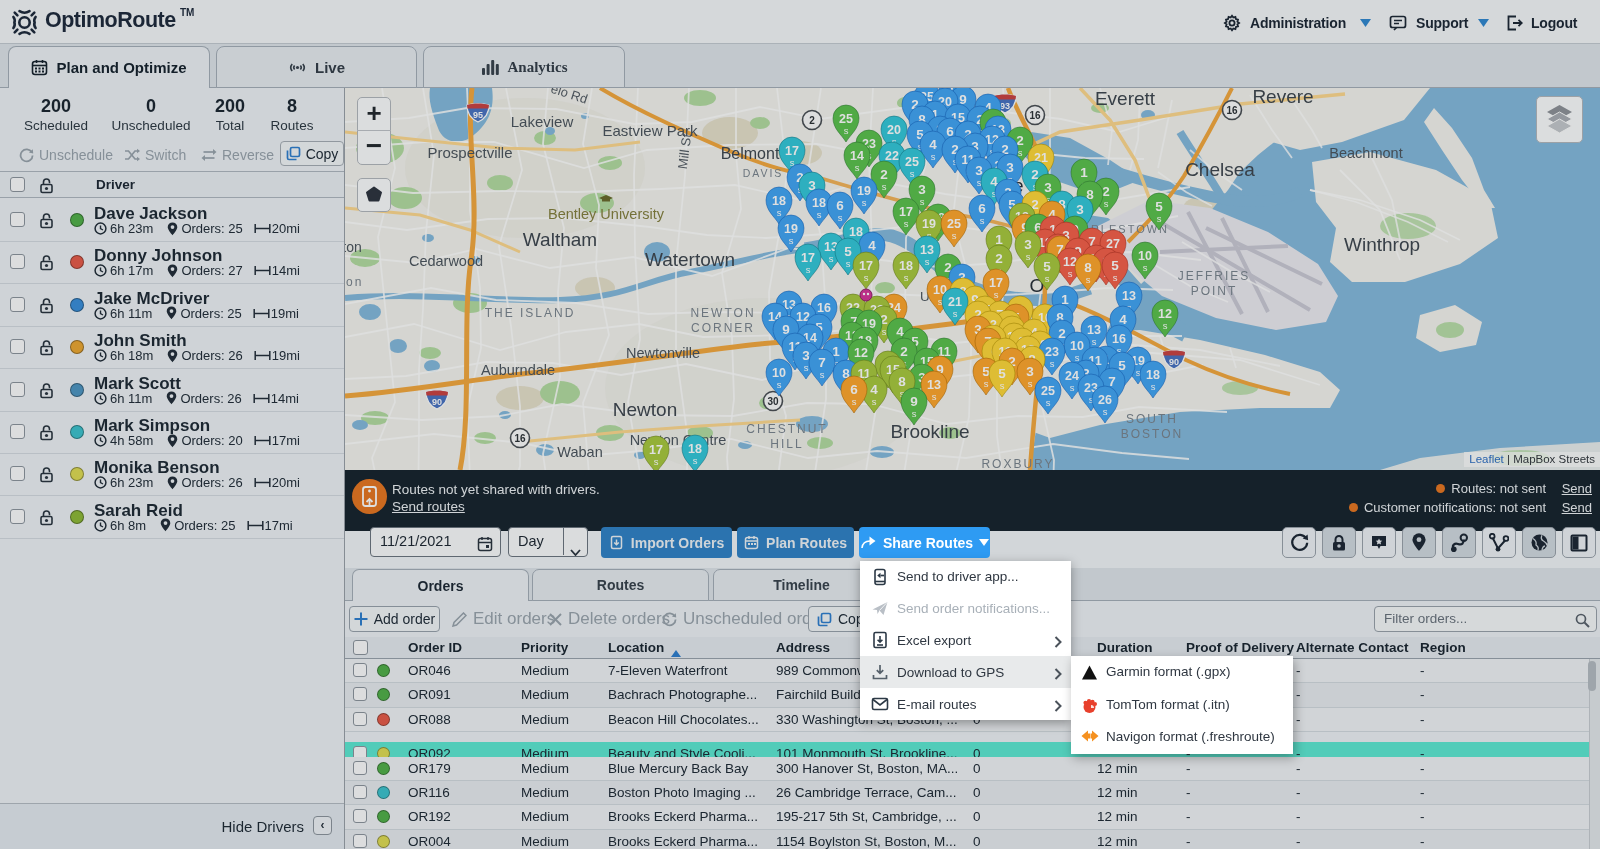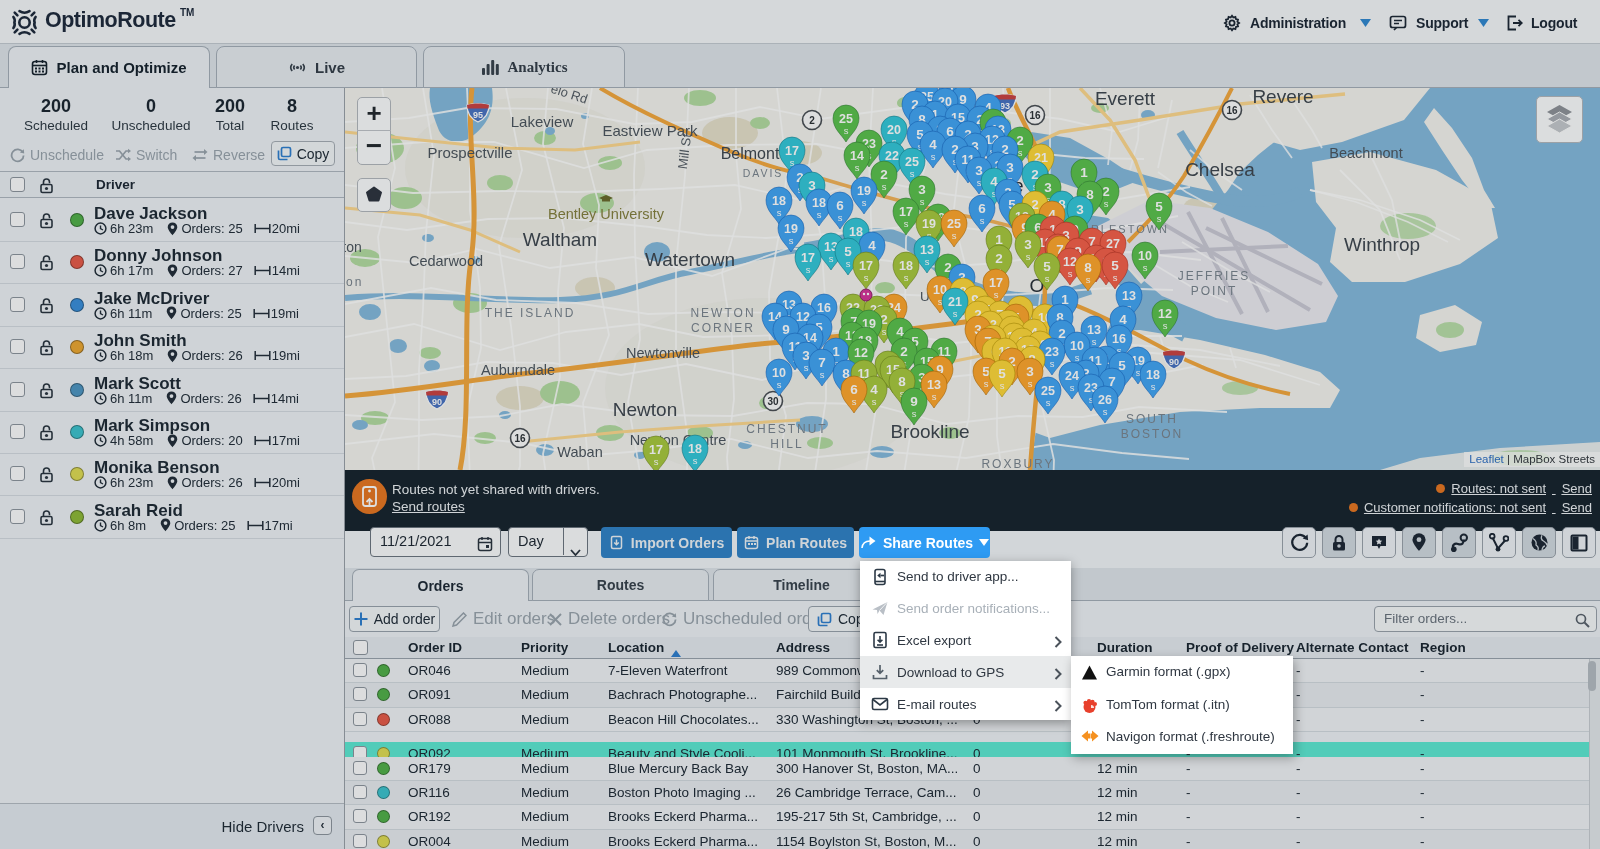--- a/index.html
+++ b/index.html
@@ -15,21 +15,21 @@
 #tabstrip .bline{position:absolute;bottom:0;height:1px;background:#a6afb9;}
 .toptab{position:absolute;top:2px;height:42px;border-radius:8px 8px 0 0;border:1px solid #a6afb9;}
 .toptab.active{background:#eef2f6;border-bottom:none;}
 .toptab.inactive{background:#e7ecf1;}
 .tabin{display:flex;align-items:center;justify-content:center;height:100%;gap:8px;}
 .tabin .txt{font-size:15px;font-weight:bold;}
 
 #side{left:0;top:88px;width:345px;height:761px;background:#eef2f6;border-right:1px solid #9aa1a9;}
 .statnum{position:absolute;top:4px;width:100%;text-align:center;font-size:18px;font-weight:bold;color:#1b2631;}
 .statlbl{position:absolute;top:26px;width:100%;text-align:center;font-size:13.5px;color:#2e3944;}
-.sbtool{position:absolute;top:55px;left:0;width:345px;height:28px;}
+.sbtool{position:absolute;top:55px;left:9px;width:345px;height:28px;}
 .gbtn{position:absolute;display:flex;align-items:center;gap:5px;font-size:14px;color:#9aa4ae;top:0;height:24px;}
 #copybtn{position:absolute;left:271px;top:-2px;width:64px;height:25px;background:#f3f6f9;border:1px solid #a7aeb6;border-radius:4px;display:flex;align-items:center;justify-content:center;gap:5px;font-size:14px;color:#202c38;}
 #drvhead{position:absolute;left:0;top:83px;width:344px;height:27px;background:#ebeff4;border-top:1px solid #b0b8c1;border-bottom:1px solid #b0b8c1;}
 #drvhead .t{position:absolute;left:96px;top:5px;font-size:13.5px;font-weight:bold;color:#1d2835;}
 .drow{position:absolute;left:0;width:344px;height:43px;border-bottom:1px solid #d5dbe2;}
 .drow .nm{position:absolute;left:94px;top:5px;font-size:17px;font-weight:bold;color:#1f2a36;}
 .drow .l2{position:absolute;left:94px;top:22px;font-size:13px;color:#232e3a;display:flex;align-items:center;}
 .cbx{position:absolute;width:15px;height:15px;background:#fdfdfe;border:1.5px solid #8d959e;border-radius:3px;}
 .dot{position:absolute;width:14px;height:14px;border-radius:50%;}
 #hidebar{position:absolute;left:0;top:715px;width:344px;height:46px;background:#e4eaf0;border-top:1px solid #b6bdc5;}
@@ -37,21 +37,21 @@
 #hidebar .b{position:absolute;right:12px;top:12px;width:19px;height:19px;border:1px solid #8d959e;border-radius:4px;background:#eff3f7;color:#2a3540;font-size:12px;text-align:center;line-height:17px;font-weight:bold;}
 
 #map{left:345px;top:88px;width:1255px;height:382px;overflow:hidden;background:#f2f1ec;}
 .mapctl{position:absolute;background:#fcfdfe;border:1px solid #b3b8be;border-radius:5px;}
 #attr{position:absolute;right:0px;bottom:3px;background:rgba(255,255,255,0.75);font-size:11.5px;padding:1px 5px 2px 5px;color:#34393f;}
 #attr a{color:#2f6fc4;text-decoration:none;}
 
 #dbar{left:345px;top:470px;width:1255px;height:61px;background:#18242f;}
 #dbar .t1{position:absolute;left:47px;top:12px;font-size:13.5px;color:#eef2f5;}
 #dbar .t2{position:absolute;left:47px;top:29px;font-size:13.5px;color:#eef2f5;text-decoration:underline;}
-.dbr{position:absolute;right:8px;font-size:13px;color:#eef2f5;display:flex;align-items:center;gap:6px;text-decoration:underline;}
+.dbr{position:absolute;right:8px;font-size:13px;color:#eef2f5;display:flex;align-items:center;gap:6px;}
 .odot{width:9px;height:9px;border-radius:50%;background:#e87722;display:inline-block;}
 
 #tbar{left:345px;top:531px;width:1255px;height:37px;background:#f2f5f9;}
 #dateinp{position:absolute;left:25px;top:-4px;width:131px;height:30px;background:#fbfcfd;border:1.5px solid #6d7680;border-radius:4px;font-size:14.5px;color:#1e2833;line-height:27px;padding-left:9px;}
 #dayinp{position:absolute;left:163px;top:-4px;width:80px;height:30px;background:#fbfcfd;border:1.5px solid #6d7680;border-radius:4px;font-size:14.5px;color:#1e2833;line-height:27px;padding-left:9px;}
 .bluebtn{position:absolute;top:-4px;height:31px;background:#3183c8;border-radius:4px;color:#eef3f7;font-size:14px;font-weight:bold;display:flex;align-items:center;justify-content:center;gap:7px;white-space:nowrap;}
 #sharebtn{position:absolute;left:514px;top:-4px;width:131px;height:31px;background:#2e9bf3;border-radius:4px;color:#fff;font-size:14px;font-weight:bold;display:flex;align-items:center;justify-content:center;gap:6px;z-index:600;white-space:nowrap;}
 .icbtn{position:absolute;top:-4px;width:34px;height:31px;border:1px solid #9ba3ac;border-radius:5px;display:flex;align-items:center;justify-content:center;}
 .icbtn.on{background:#d3dae1;}
 .icbtn.off{background:#eef2f6;}

